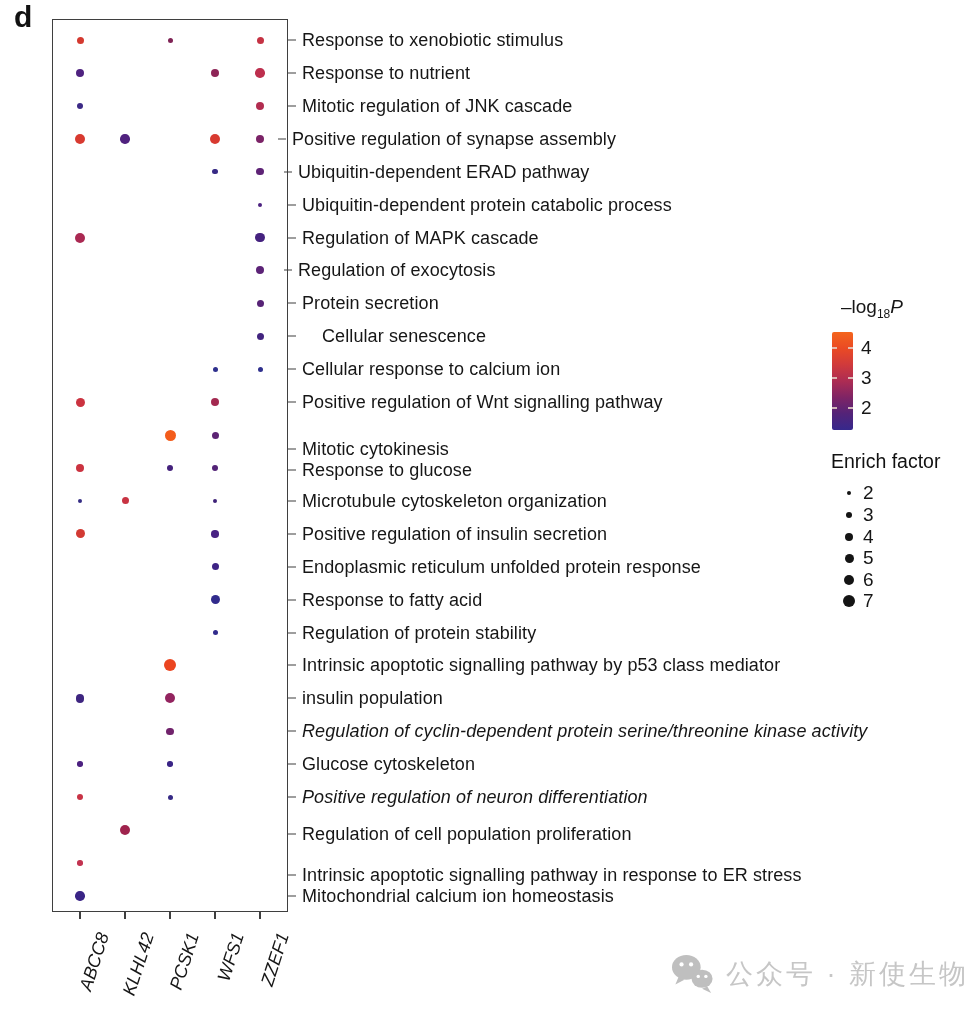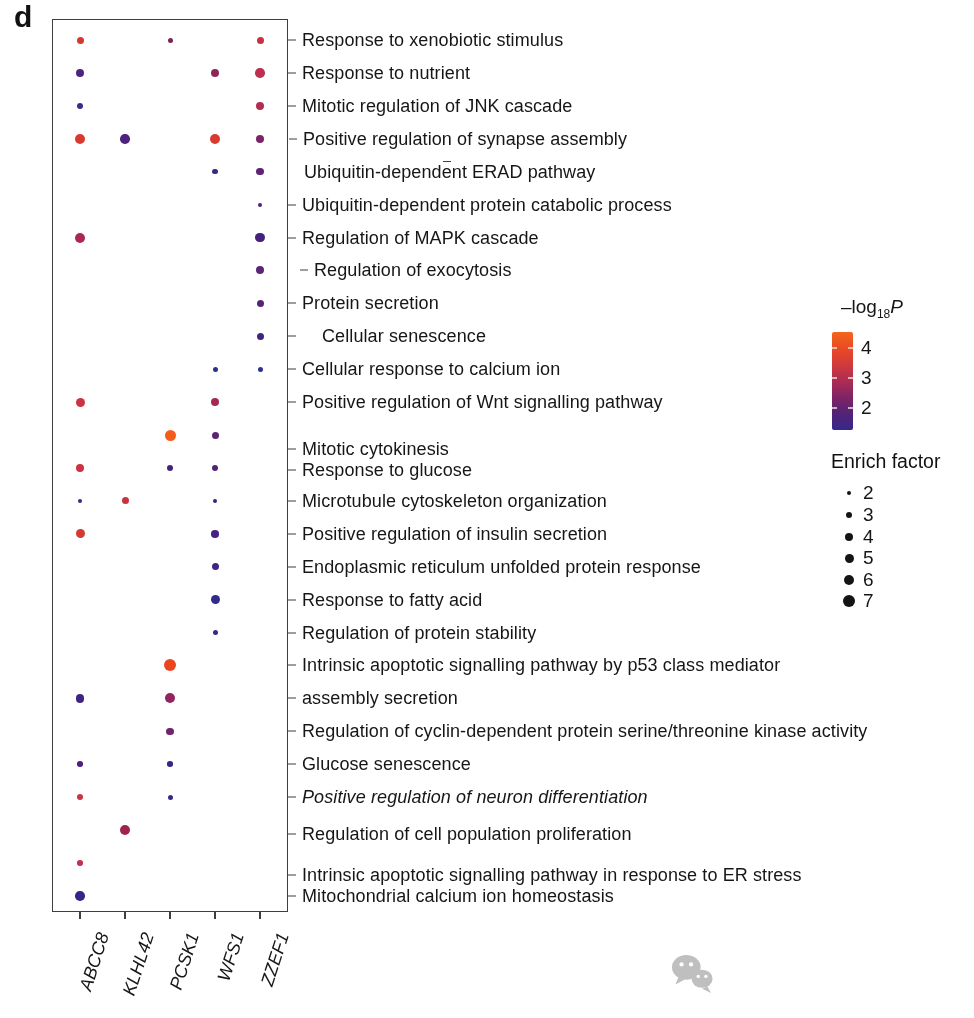--- a/index.html
+++ b/index.html
@@ -106,37 +106,37 @@
         <div class="term-text">Response to xenobiotic stimulus</div>
       </div>
       <div class="term-row" style="left: 288px; top: 72.92px;">
         <div class="term-tick"></div>
         <div class="term-text">Response to nutrient</div>
       </div>
       <div class="term-row" style="left: 288px; top: 105.84px;">
         <div class="term-tick"></div>
         <div class="term-text">Mitotic regulation of JNK cascade</div>
       </div>
-      <div class="term-row" style="left: 289px; top: 138.76px; text-align: center;">
+      <div class="term-row" style="left: 278px; top: 138.76px; text-align: center;">
         <div class="term-tick"></div>
         <div class="term-text">Positive regulation of synapse assembly</div>
       </div>
-      <div class="term-row" style="left: 304px; top: 171.68px; flex-direction: column;">
+      <div class="term-row" style="left: 284px; top: 171.68px;">
         <div class="term-tick"></div>
         <div class="term-text">Ubiquitin-dependent ERAD pathway</div>
       </div>
       <div class="term-row" style="left: 288px; top: 204.6px;">
         <div class="term-tick"></div>
         <div class="term-text">Ubiquitin-dependent protein catabolic process</div>
       </div>
       <div class="term-row" style="left: 288px; top: 237.52px;">
         <div class="term-tick"></div>
         <div class="term-text">Regulation of MAPK cascade</div>
       </div>
-      <div class="term-row" style="left: 300px; top: 270.44px;">
+      <div class="term-row" style="left: 284px; top: 270.44px;">
         <div class="term-tick"></div>
         <div class="term-text">Regulation of exocytosis</div>
       </div>
       <div class="term-row" style="left: 288px; top: 303.36px;">
         <div class="term-tick"></div>
         <div class="term-text">Protein secretion</div>
       </div>
       <div class="term-row" style="left: 288px; top: 336.28px; gap: 20px;">
         <div class="term-tick"></div>
         <div class="term-text">Cellular senescence</div>
@@ -176,29 +176,29 @@
       <div class="term-row" style="left: 288px; top: 632.56px;">
         <div class="term-tick"></div>
         <div class="term-text">Regulation of protein stability</div>
       </div>
       <div class="term-row" style="left: 288px; top: 665.48px;">
         <div class="term-tick"></div>
         <div class="term-text">Intrinsic apoptotic signalling pathway by p53 class mediator</div>
       </div>
       <div class="term-row" style="left: 288px; top: 698.4px;">
         <div class="term-tick"></div>
-        <div class="term-text">assembly secretion</div>
-      </div>
-      <div class="term-row" style="left: 288px; top: 731.32px;">
+        <div class="term-text">insulin population</div>
+      </div>
+      <div class="term-row" style="left: 288px; top: 731.32px; font-style: italic;">
         <div class="term-tick"></div>
         <div class="term-text">Regulation of cyclin-dependent protein serine/threonine kinase activity</div>
       </div>
       <div class="term-row" style="left: 288px; top: 764.24px;">
         <div class="term-tick"></div>
-        <div class="term-text">Glucose senescence</div>
+        <div class="term-text">Glucose cytoskeleton</div>
       </div>
       <div class="term-row" style="left: 288px; top: 797.16px; font-style: italic;">
         <div class="term-tick"></div>
         <div class="term-text">Positive regulation of neuron differentiation</div>
       </div>
       <div class="term-row" style="left: 288px; top: 875px;">
         <div class="term-tick"></div>
         <div class="term-text">Intrinsic apoptotic signalling pathway in response to ER stress</div>
       </div>
       <div class="term-row" style="left: 288px; top: 834px;">
@@ -269,14 +269,15 @@
     <svg width="46" height="42" viewBox="0 0 48 44">
       <ellipse cx="17" cy="15" rx="15" ry="13" fill="#bfbfbf"></ellipse>
       <path d="M9 25 L5.5 33 L15 28 Z" fill="#bfbfbf"></path>
       <circle cx="12" cy="12" r="2.2" fill="#ffffff"></circle>
       <circle cx="22" cy="12" r="2.2" fill="#ffffff"></circle>
       <ellipse cx="33.5" cy="27" rx="11" ry="9.5" fill="#bfbfbf"></ellipse>
       <path d="M39 35 L43 42 L33.5 37.5 Z" fill="#bfbfbf"></path>
       <circle cx="29.5" cy="24.5" r="1.8" fill="#ffffff"></circle>
       <circle cx="37.5" cy="24.5" r="1.8" fill="#ffffff"></circle>
     </svg>
+    <span class="watermark-text">公众号 · 新使生物</span>
   </div>
 </div>
 
 </body></html>

